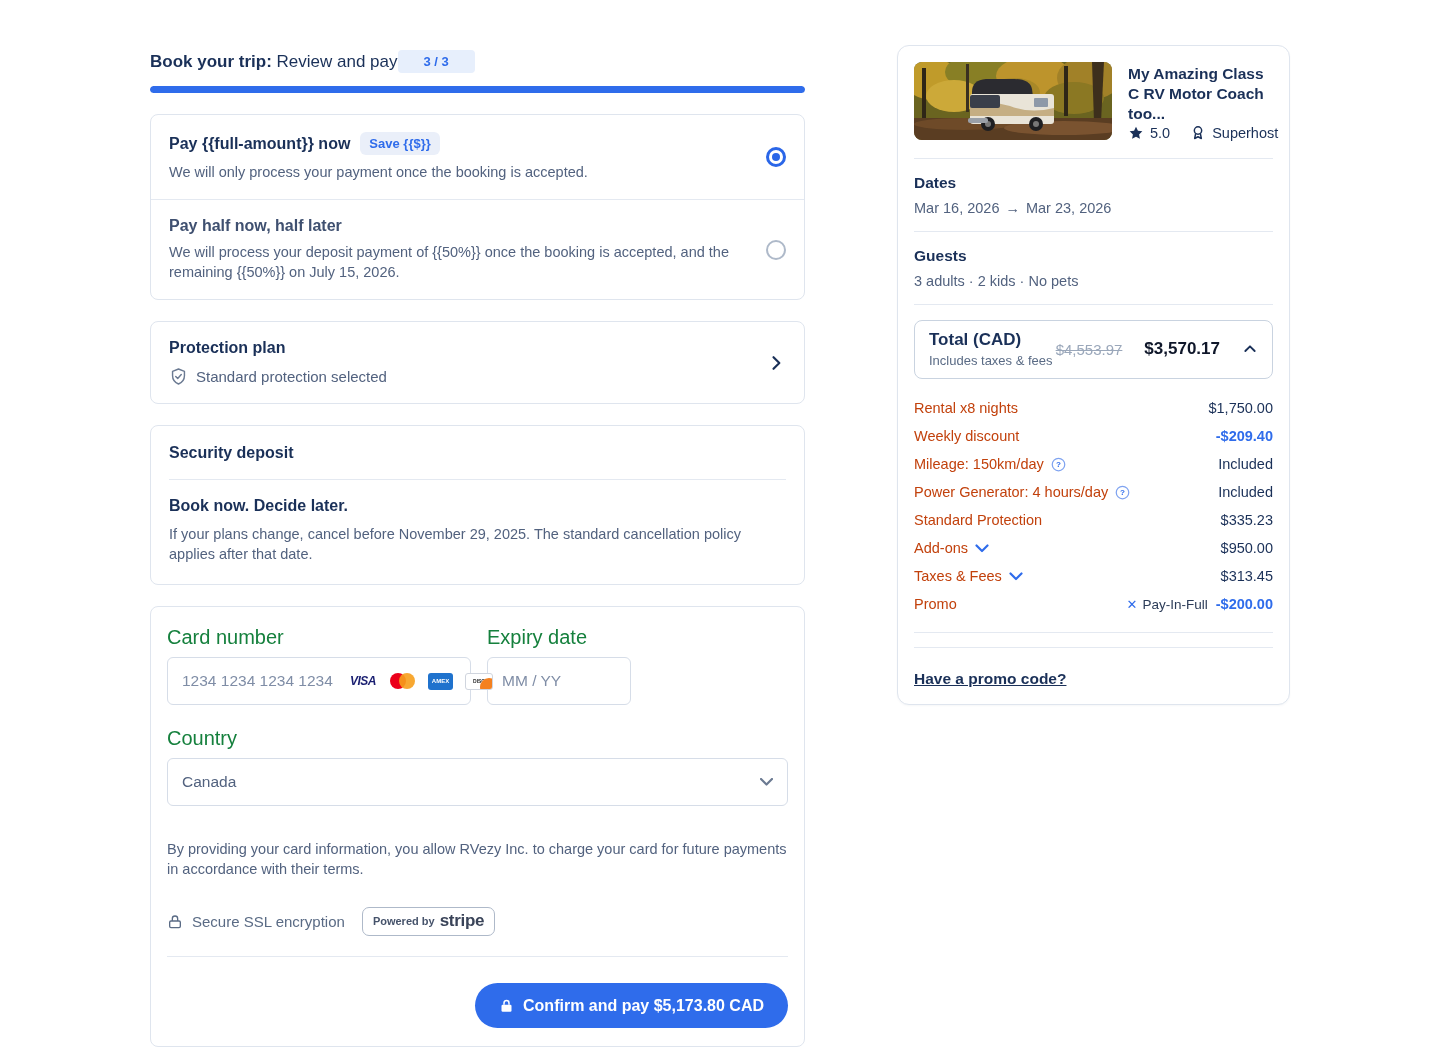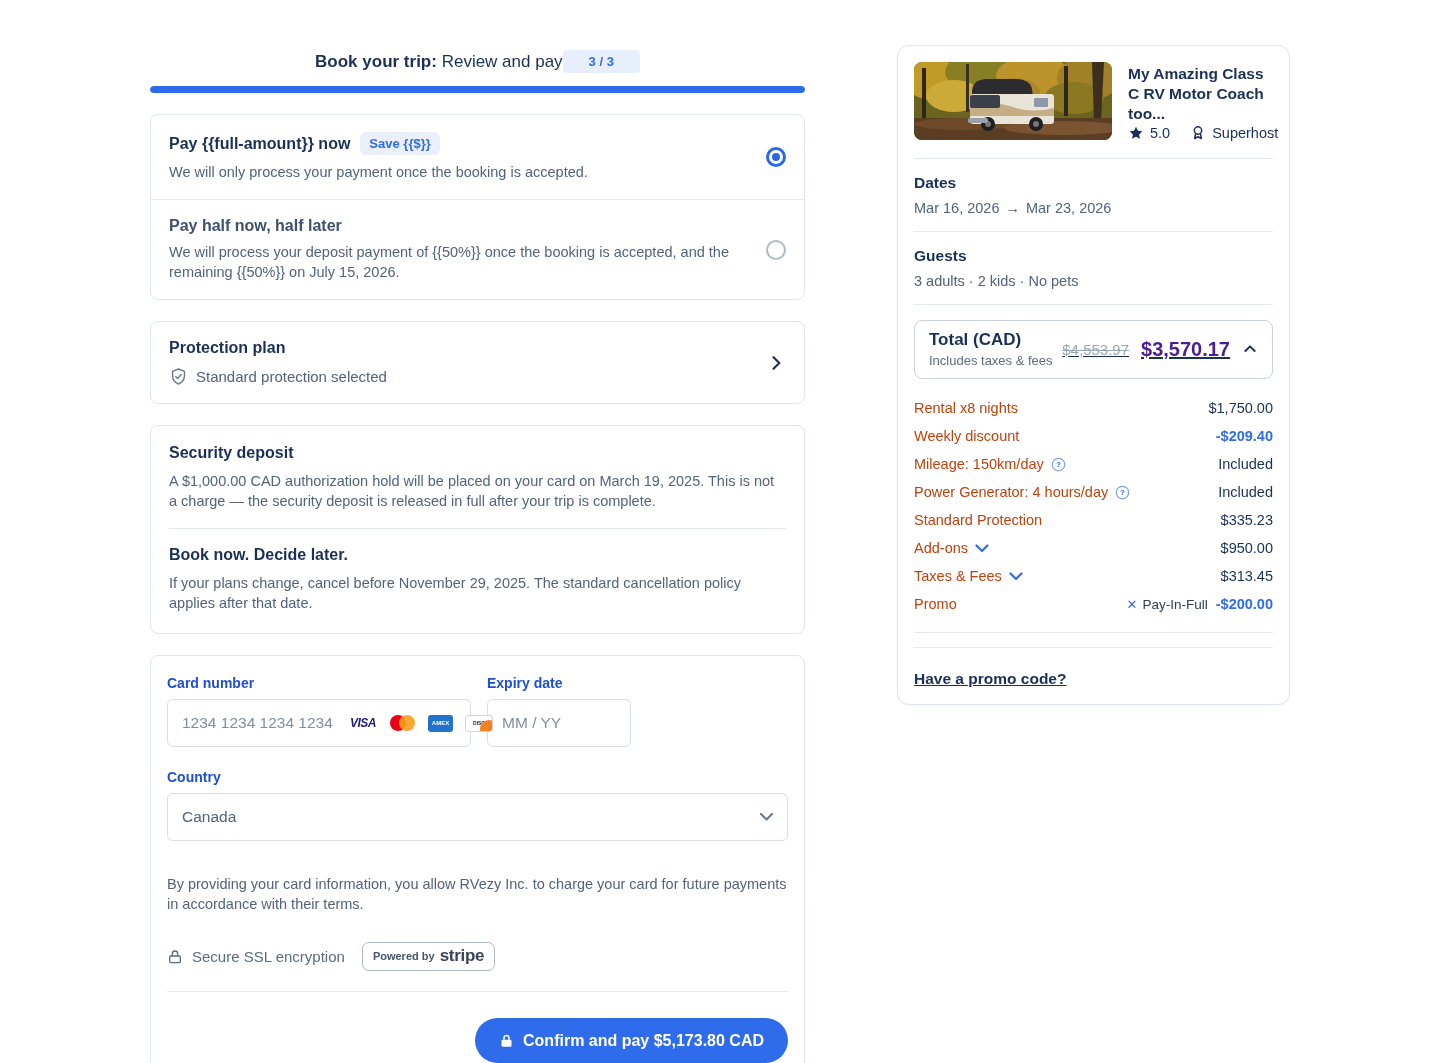--- a/index.html
+++ b/index.html
@@ -2,21 +2,21 @@
 <html><head>
 <meta charset="utf-8">
 <style>
   * { margin:0; padding:0; box-sizing:border-box; }
   html,body { width:1440px; height:1063px; background:#ffffff;
     font-family:"Liberation Sans","DejaVu Sans",sans-serif; color:#1a3058; }
   .page { position:relative; width:1440px; height:1063px; overflow:hidden; }
 
   
   .left-col { position:absolute; left:150px; top:50px; width:655px; }
-  .trip-header { display:flex; justify-content:center; align-items:center; }
+  .trip-header { display:flex; justify-content:flex-start; align-items:center; }
   .trip-title { font-size:17px; color:#1a3058; }
   .trip-title b { font-weight:bold; }
   .step-badge { font-size:13px; font-weight:bold; color:#2f6ceb; background:#e7effc;
     padding:4px 26px; border-radius:4px; }
   .progress-track { margin-top:13px; height:7px; border-radius:4px; background:#e4eaf3; overflow:hidden; }
   .progress-fill { height:100%; background:#2f6ceb; border-radius:4px; }
 
   .card { border:1px solid #dfe5ee; border-radius:8px; background:#fff; margin-top:21px; }
 
   
@@ -42,21 +42,21 @@
   .protection-status { display:flex; align-items:center; gap:8px; margin-top:10px;
     font-size:15px; color:#52627f; }
 
   
   .security { padding:18px 18px 20px; }
   .body-text { margin-top:9px; font-size:14.5px; line-height:20px; color:#52627f; }
   .inner-divider { border:none; border-top:1px solid #e4e9f1; margin:17px 0; }
 
   
   .pay-form { padding:19px 16px 18px; }
-  .field-label { font-size:14px; font-weight:bold; color:#1d4ed8; margin-bottom:8px; display:block; }
+  .field-label { font-size:20px; font-weight:normal; color:#15803d; margin-bottom:8px; display:block; }
   .fields-row { display:flex; gap:16px; }
   .field-box { border:1px solid #d6dde8; border-radius:6px; height:48px; display:flex;
     align-items:center; padding:0 14px; background:#fff; }
   .field-box input { border:none; outline:none; font-size:15.5px; color:#1a3058; width:100%;
     font-family:inherit; background:transparent; }
   .field-box input::placeholder { color:#7f8da6; opacity:1; }
   .cardnum-box { width:304px; }
   .cardnum-box input { width:168px; }
   .small-box { width:144px; }
   .brand-icons { display:flex; align-items:center; gap:12px; }
@@ -99,23 +99,23 @@
   .listing-meta { display:flex; align-items:center; gap:6px; font-size:14.5px; color:#1a3058; }
   .meta-gap { width:8px; }
   .sum-divider { border:none; border-top:1px solid #e4e9f1; margin:15px 0; }
   .sum-section-label { font-size:15.5px; font-weight:bold; color:#1a3058; }
   .sum-section-value { margin-top:8px; font-size:14.5px; color:#52627f; }
   .arrow { padding:0 6px; color:#52627f; }
   .total-box { border:1px solid #c9d3e0; border-radius:8px; padding:9px 14px 10px;
     display:flex; align-items:center; justify-content:space-between; cursor:pointer; }
   .total-label { font-size:17px; font-weight:bold; color:#1a3058; }
   .total-sub { font-size:13px; color:#5a6b85; margin-top:3px; }
-  .total-right { display:flex; align-items:center; gap:12px;text-decoration:underline; }
+  .total-right { display:flex; align-items:center; gap:22px; }
   .total-strike { font-size:15px; color:#9aa7ba; text-decoration:line-through; }
-  .total-amount { font-size:20px; font-weight:bold; color:#4c1d95; }
+  .total-amount { font-size:17px; font-weight:bold; color:#0f172a; }
   .breakdown { margin-top:15px; }
   .bd-row { display:flex; align-items:center; justify-content:space-between; height:28px; }
   .bd-label { font-size:14.5px; color:#c2410c; display:flex; align-items:center; gap:7px; }
   .bd-value { font-size:14.5px; color:#1a3058; }
   .bd-value.discount { color:#2f6ceb; font-weight:bold; }
   .promo-tag { display:inline-flex; align-items:center; gap:5px; font-size:13.5px; color:#2c3c58;
     margin-right:8px; cursor:pointer; }
   .promo-x { color:#2f6ceb; font-size:13px; }
   .double-line { border:none; border-top:1px solid #e4e9f1; margin:14px 0 0; }
   .promo-link { display:inline-block; margin-top:22px; font-size:15.5px; font-weight:bold;
@@ -175,21 +175,20 @@
       </div>
       <span class="icon">
         <svg width="20" height="20" viewBox="0 0 24 24" fill="none" stroke="#1a3058" stroke-width="2.6" stroke-linecap="round" stroke-linejoin="round">
             <polyline points="9 5 16 12 9 19"></polyline>
           </svg>
       </span>
     </div>
 
     <div class="card security">
       <div class="section-title">Security deposit</div>
-      <div class="body-text">A $1,000.00 CAD authorization hold will be placed on your card on March 19, 2025. This is not a charge — the security deposit is released in full after your trip is complete.</div>
       <hr class="inner-divider">
       <div class="section-title">Book now. Decide later.</div>
       <div class="body-text">If your plans change, cancel before November 29, 2025. The standard cancellation policy applies after that date.</div>
     </div>
 
     <div class="card pay-form">
       <div class="fields-row">
         <div>
           <label class="field-label">Card number</label>
           <div class="field-box cardnum-box">

